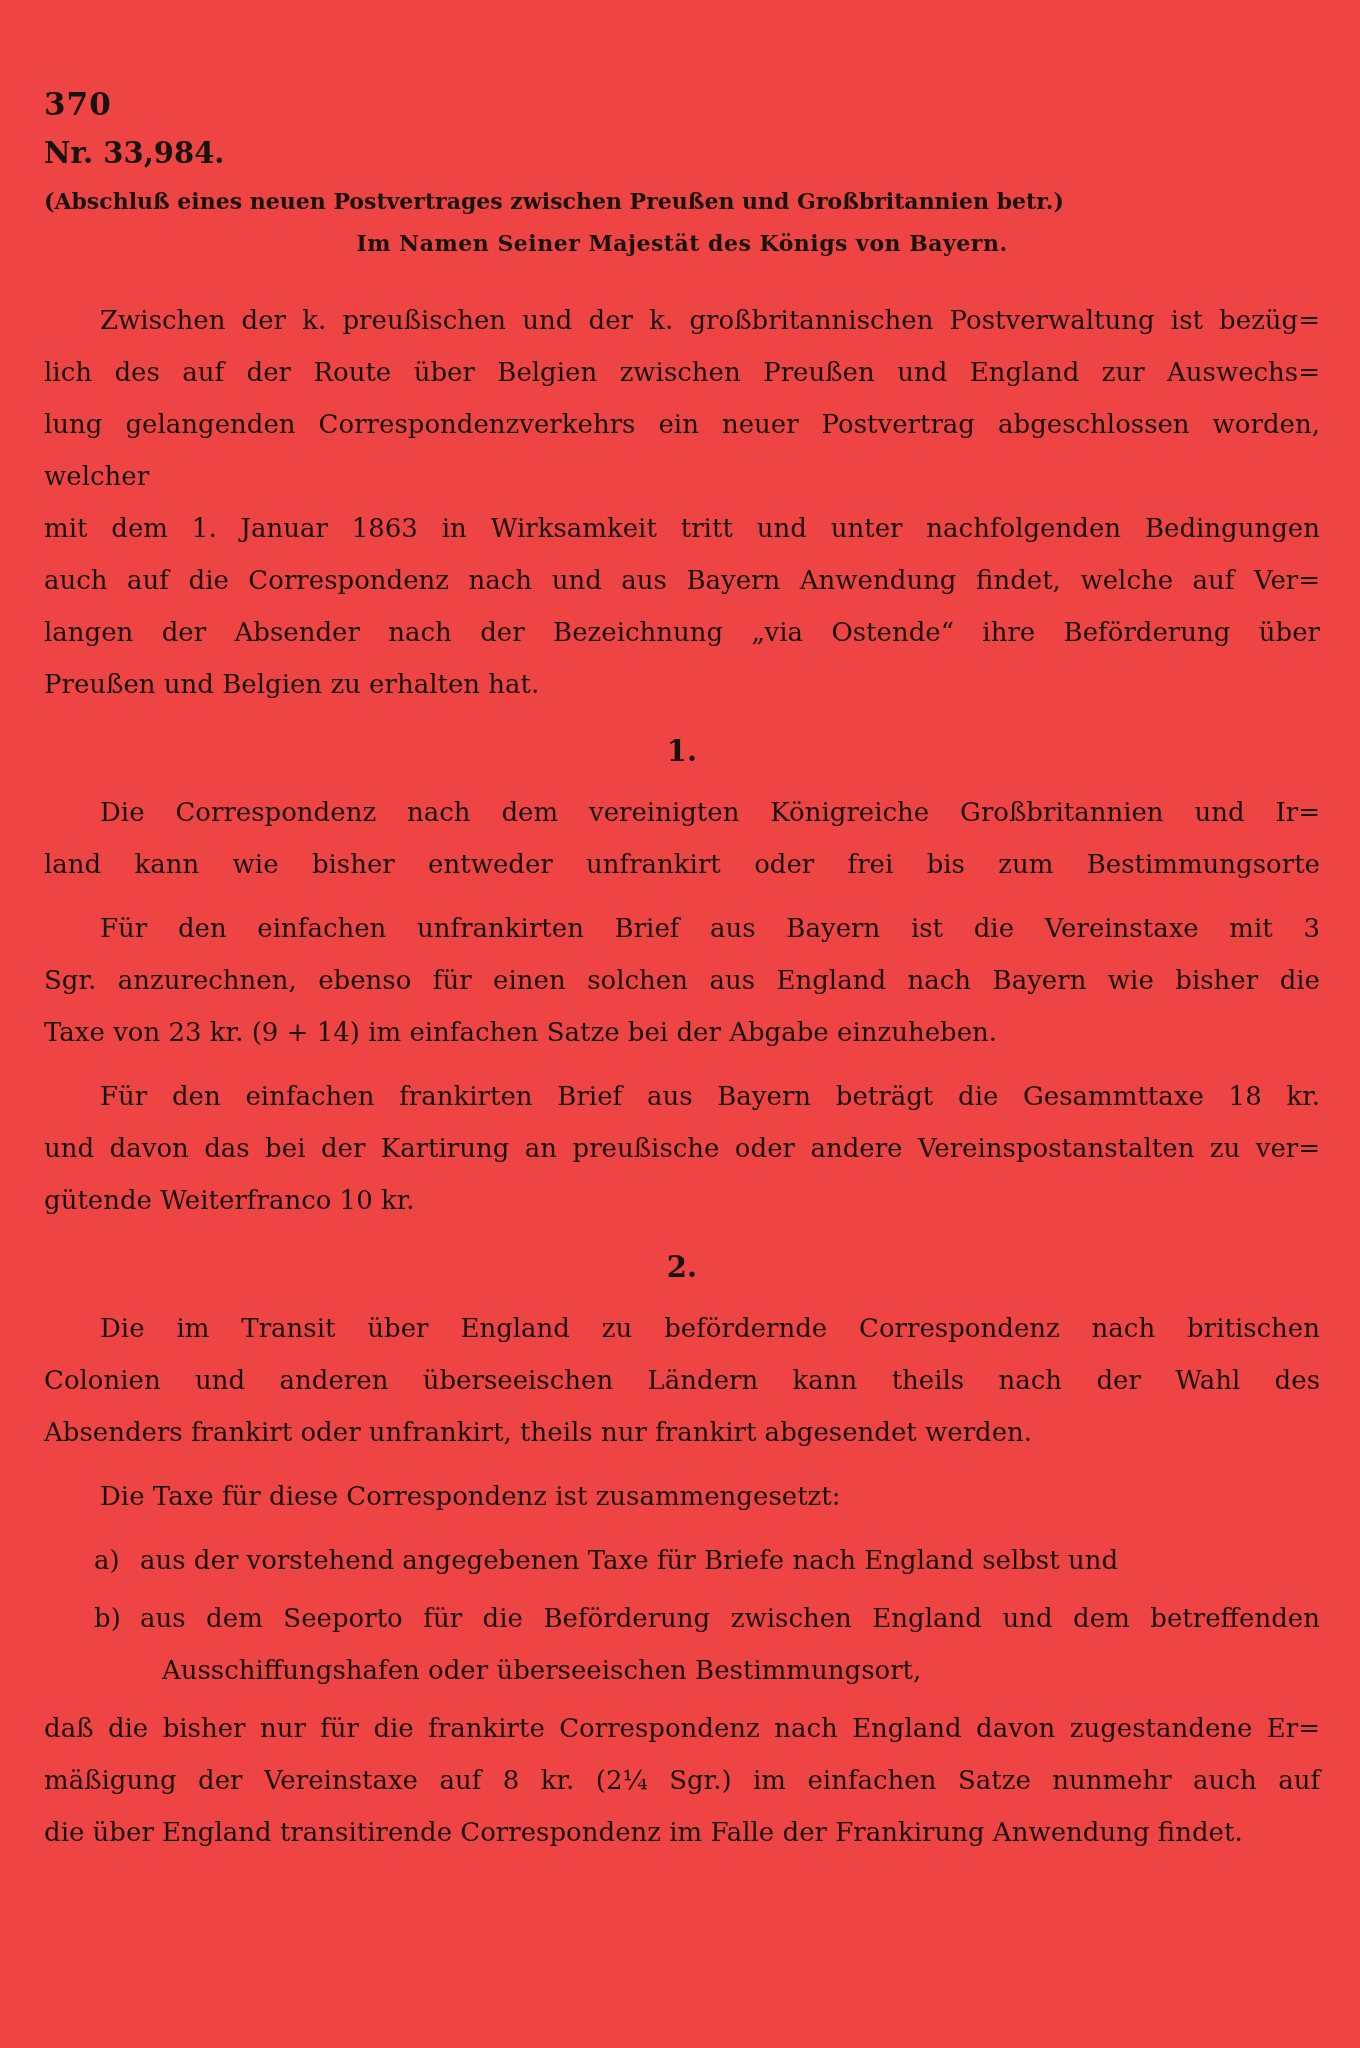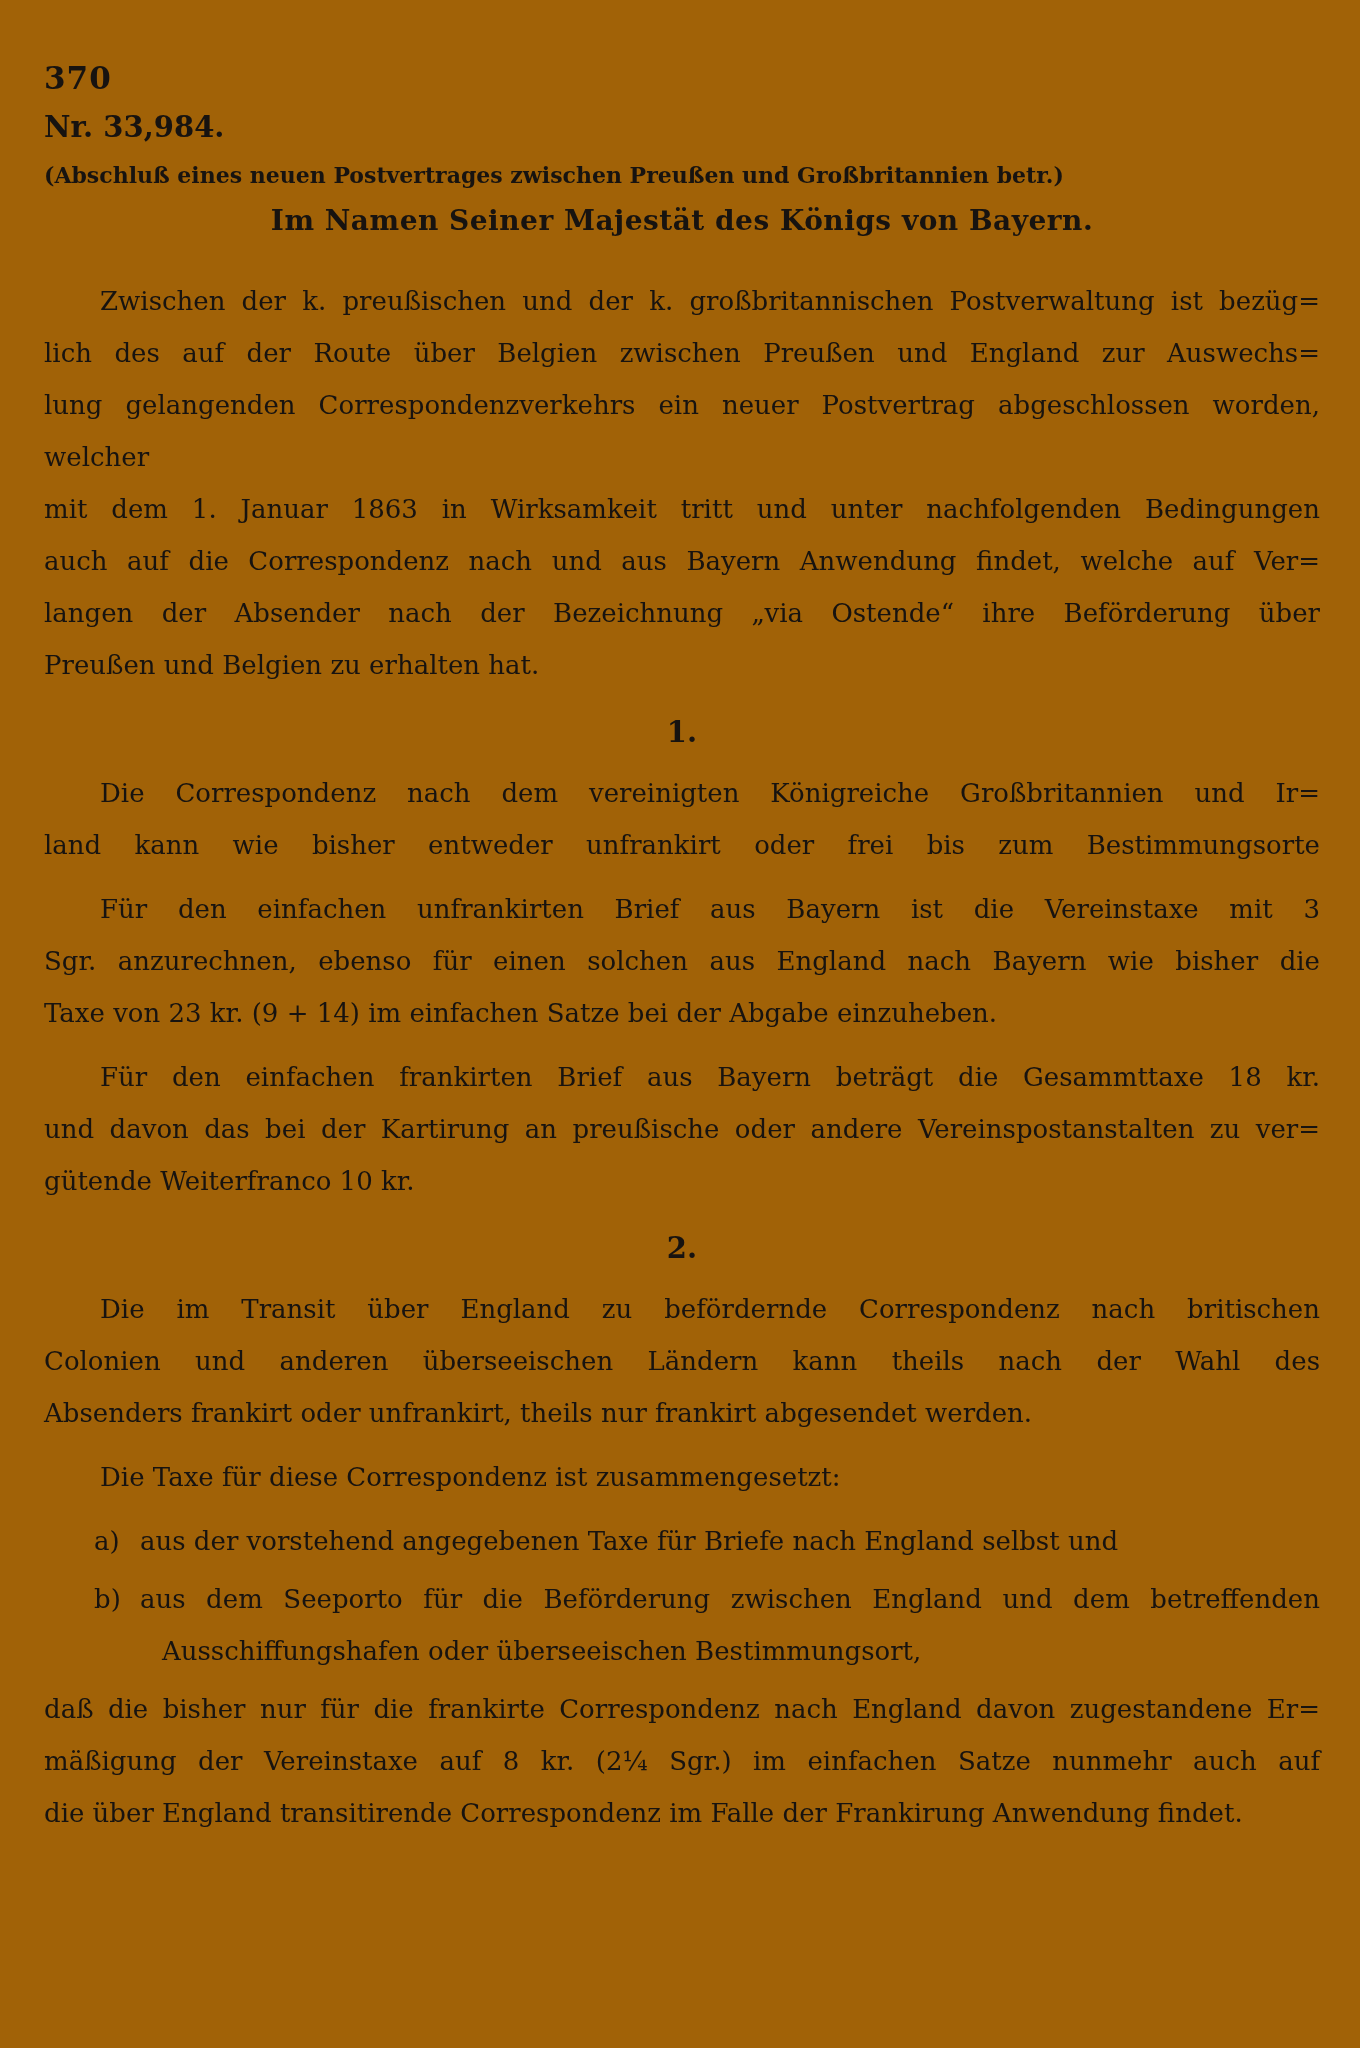--- a/index.html
+++ b/index.html
@@ -11,43 +11,43 @@
     width: 1360px;
     height: 2048px;
     overflow: hidden;
     color: #171310;
     font-family: "DejaVu Serif", serif;
   }
   .page {
     box-sizing: border-box;
     width: 1360px;
     height: 2048px;
-    padding: 60px 40px 0 44px;
-    background: #a16207;
+    padding: 86px 40px 0 44px;
+    background: #ef4444;
   }
   .pagenum {
     font-size: 31px;
     font-weight: bold;
     letter-spacing: 1px;
     margin-bottom: 14px;
   }
   .docnum {
     font-size: 29px;
     font-weight: bold;
     margin-bottom: 18px;
   }
   .subject {
     text-align: left;
     font-size: 22px;
     font-weight: bold;
     margin-bottom: 16px;
   }
   .title {
     text-align: center;
-    font-size: 28px;
+    font-size: 22px;
     font-weight: bold;
     letter-spacing: 0.5px;
     margin-bottom: 38px;
   }
   .body-blocks { font-size: 26px; }
   .para {
     font-size: 26px;
     line-height: 52px;
     margin: 0 0 12px 0;
   }

